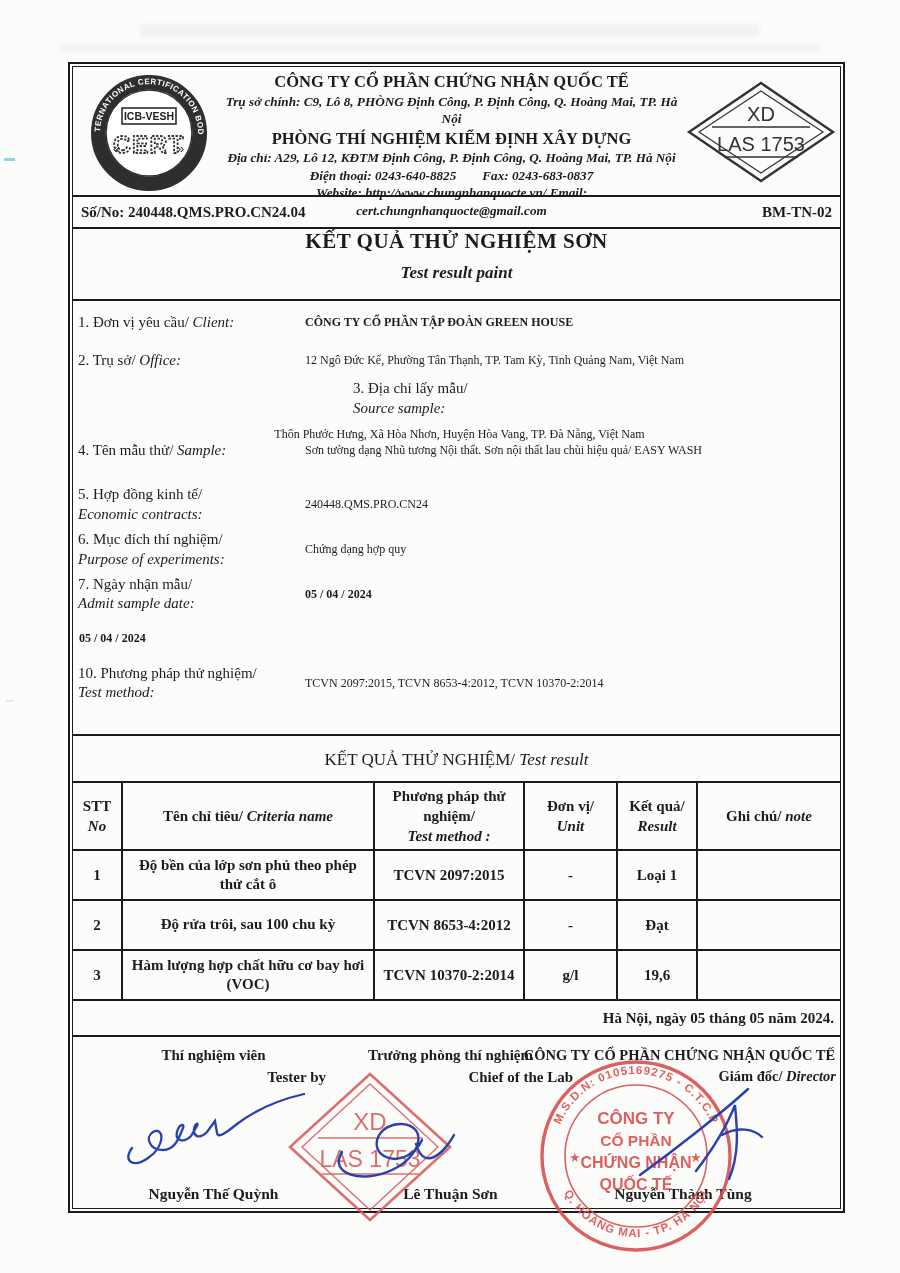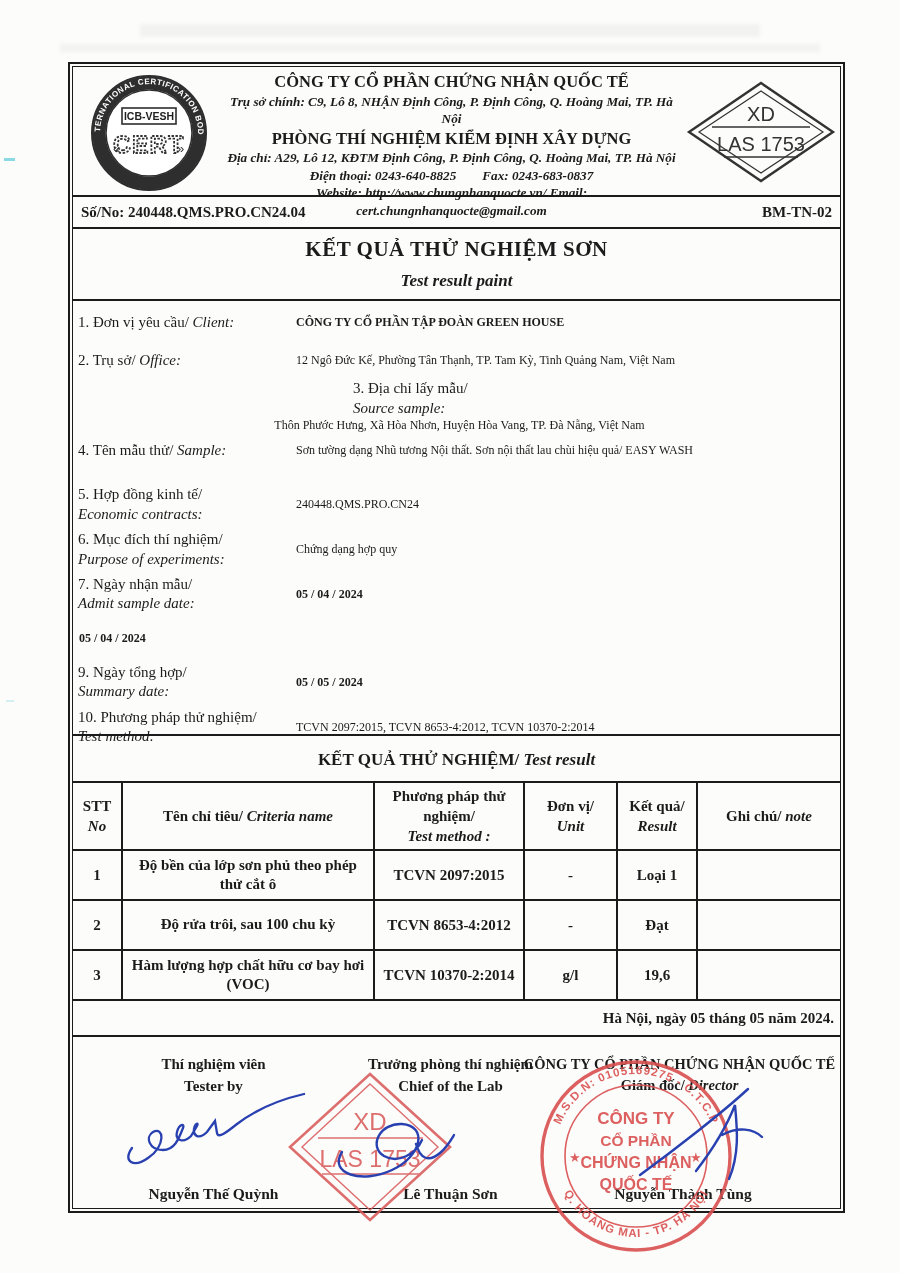--- a/index.html
+++ b/index.html
@@ -24,36 +24,36 @@
   .logo-svg{position:absolute;left:16px;top:6px;}
   .diamond-svg{position:absolute;right:4px;top:14px;}
 
   
   .docno-row{height:30px;border-bottom:2px solid #1b1b1b;flex:none;
        display:flex;justify-content:space-between;align-items:center;
        font-weight:bold;font-size:15px;padding:0 8px;}
 
   
   .title-block{height:70px;border-bottom:2px solid #1b1b1b;flex:none;text-align:center;}
-  .title-vi{font-weight:bold;font-size:21px;letter-spacing:.5px;margin-top:8px;}
+  .title-vi{font-weight:bold;font-size:21px;letter-spacing:.5px;}
   .title-en{font-weight:bold;font-style:italic;font-size:17px;margin-top:9px;}
 
   
   .fields{height:435px;border-bottom:2px solid #1b1b1b;flex:none;padding-top:2px;box-sizing:border-box;}
-  .field-row{display:flex;align-items:center;}
+  .field-row{display:flex;align-items:center;gap:9px;}
   .field-label{width:212px;flex:none;padding-left:5px;font-size:15px;line-height:1.3;}
   .field-label .le{font-style:italic;}
   .field-row.stack .field-label .lv,
   .field-row.stack .field-label .le{display:block;}
   .field-value{flex:1;font-size:12px;white-space:nowrap;padding-left:6px;}
   .field-value.bold{font-weight:bold;}
 
   
   .section-band{height:45px;flex:none;text-align:center;line-height:48px;
-       font-weight:bold;font-size:17px;}
+       font-weight:normal;font-size:17px;}
   .section-band .en{font-style:italic;}
 
   
   table.results{border-collapse:collapse;width:100%;flex:none;table-layout:fixed;}
   table.results th,table.results td{border:2px solid #1b1b1b;font-size:15px;padding:2px 4px;
        vertical-align:middle;}
   table.results th:first-child,table.results td:first-child{border-left:none;}
   table.results th:last-child,table.results td:last-child{border-right:none;}
   table.results th{font-weight:bold;text-align:center;height:62px;line-height:1.35;}
   table.results td{font-weight:bold;height:44px;text-align:center;}
@@ -61,22 +61,22 @@
   .it{font-style:italic;}
   .hstack span{display:block;}
 
   
   .date-row{height:34px;flex:none;border-bottom:2px solid #1b1b1b;
        display:flex;align-items:center;justify-content:flex-end;
        font-weight:bold;font-size:15px;padding-right:6px;}
 
   
   .sig-section{flex:1;position:relative;font-weight:bold;}
-  .sig-head{position:absolute;top:17px;text-align:center;font-size:15px;line-height:1.45;}
-  .sig-head .sub{display:block;}
+  .sig-head{position:absolute;top:8px;text-align:center;font-size:15px;line-height:1.45;}
+  .sig-head .sub{display:block;text-align:right;}
   .sig-head.c1{left:28px;width:225px;}
   .sig-head.c2{left:255px;width:245px;}
   .sig-head.c3{left:450px;right:4px;font-size:14.5px;white-space:nowrap;}
   .sig-name{position:absolute;top:148px;text-align:center;font-size:15.5px;}
   .sig-name.c1{left:28px;width:225px;}
   .sig-name.c2{left:255px;width:245px;}
   .sig-name.c3{left:470px;width:280px;}
 
   .stamp{position:absolute;z-index:3;}
   .inksig{position:absolute;z-index:4;}
@@ -111,21 +111,21 @@
           </text>
           <rect x="33" y="35" width="54" height="16" fill="#ffffff" stroke="#2e2e2e" stroke-width="1.6"></rect>
           <text x="60" y="47" text-anchor="middle" font-family="Liberation Sans, DejaVu Sans, sans-serif" font-size="10.5" font-weight="bold" fill="#222">ICB-VESH</text>
           <text x="60" y="80" text-anchor="middle" font-family="Liberation Sans, DejaVu Sans, sans-serif" font-size="24" font-weight="bold" fill="none" stroke="#333" stroke-width="1.8" stroke-dasharray="2.4,1.5" letter-spacing="1.5">CERT</text>
           <text x="24" y="80" font-family="Liberation Sans, sans-serif" font-size="13" fill="#333">«</text>
           <text x="88" y="80" font-family="Liberation Sans, sans-serif" font-size="13" fill="#333">»</text>
         </svg>
 
         <div class="hdr-text">
           <div class="h-company">CÔNG TY CỔ PHẦN CHỨNG NHẬN QUỐC TẾ</div>
-          <div class="h-it">Trụ sở chính: C9, Lô 8, NHẬN Định Công, P. Định Công, Q. Hoàng Mai, TP. Hà Nội</div>
+          <div class="h-it">Trụ sở chính: C9, Lô 8, PHÒNG Định Công, P. Định Công, Q. Hoàng Mai, TP. Hà Nội</div>
           <div class="h-lab">PHÒNG THÍ NGHIỆM KIỂM ĐỊNH XÂY DỰNG</div>
           <div class="h-it">Địa chỉ: A29, Lô 12, KĐTM Định Công, P. Định Công, Q. Hoàng Mai, TP. Hà Nội</div>
           <div class="h-it">
             <span>Điện thoại: 0243-640-8825</span><span class="gap">Fax: 0243-683-0837</span>
           </div>
           <div class="h-it">Website: http://www.chungnhanquocte.vn/ Email: cert.chungnhanquocte@gmail.com</div>
         </div>
 
         <svg class="diamond-svg" width="150" height="102" viewBox="0 0 150 102">
           <polygon points="75,2 147,51 75,100 3,51" fill="none" stroke="#333" stroke-width="2.4"></polygon>
@@ -183,27 +183,20 @@
         </div>
         <div class="field-row stack" style="height:44px;">
           <div class="field-label">
               <span class="lv">7. Ngày nhận mẫu/</span>
               <span class="le">Admit sample date:</span>
             </div>
           <div class="field-value bold">05 / 04 / 2024</div>
         </div>
         <div class="field-row stack" style="height:44px;">
           <div class="field-value bold">05 / 04 / 2024</div>
-        </div>
-        <div class="field-row stack" style="height:44px;">
-          <div class="field-label">
-              <span class="lv">9. Ngày tổng hợp/</span>
-              <span class="le">Summary date:</span>
-            </div>
-          <div class="field-value bold">05 / 05 / 2024</div>
         </div>
         <div class="field-row stack" style="height:46px;">
           <div class="field-label">
               <span class="lv">10. Phương pháp thử nghiệm/</span>
               <span class="le">Test method:</span>
             </div>
           <div class="field-value">TCVN 2097:2015, TCVN 8653-4:2012, TCVN 10370-2:2014</div>
         </div>
       </div>
 

